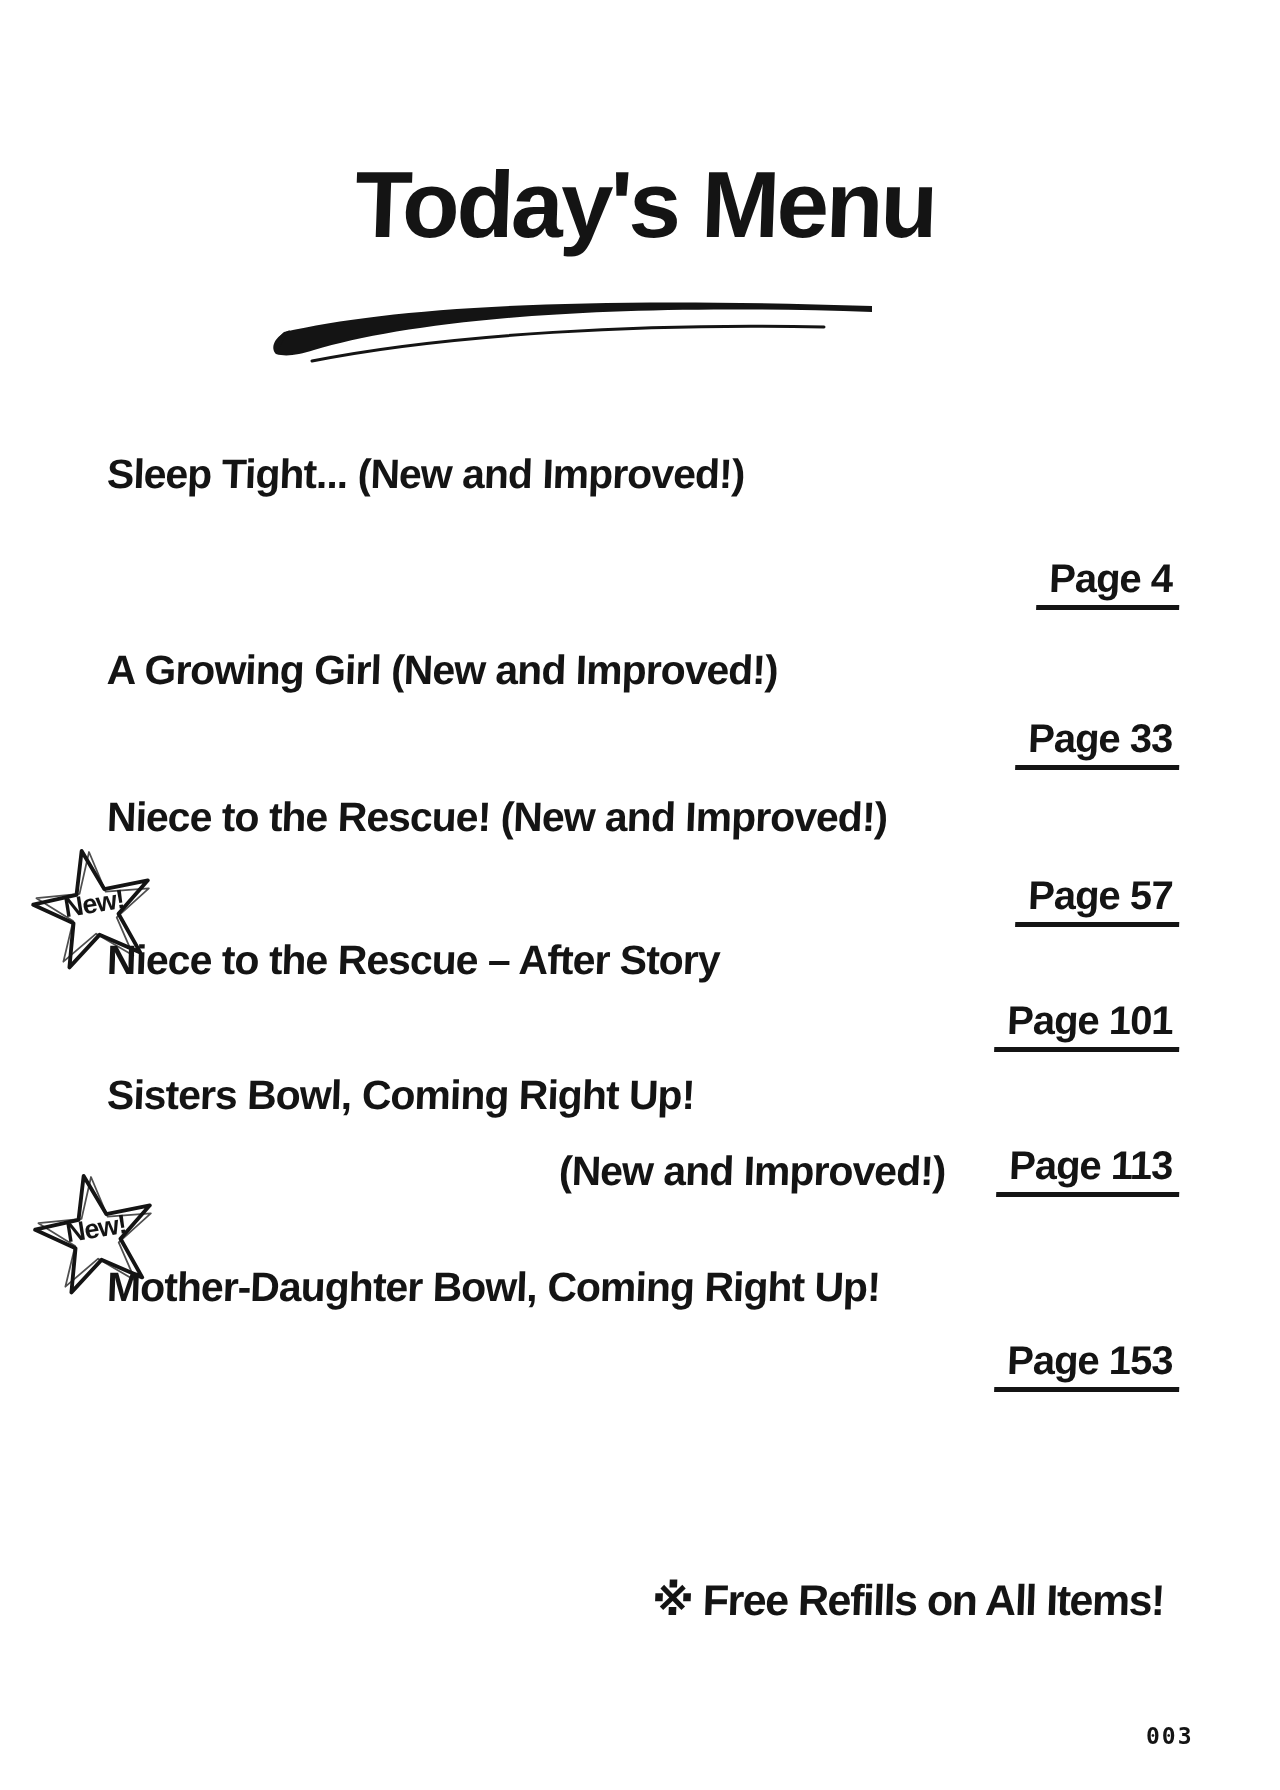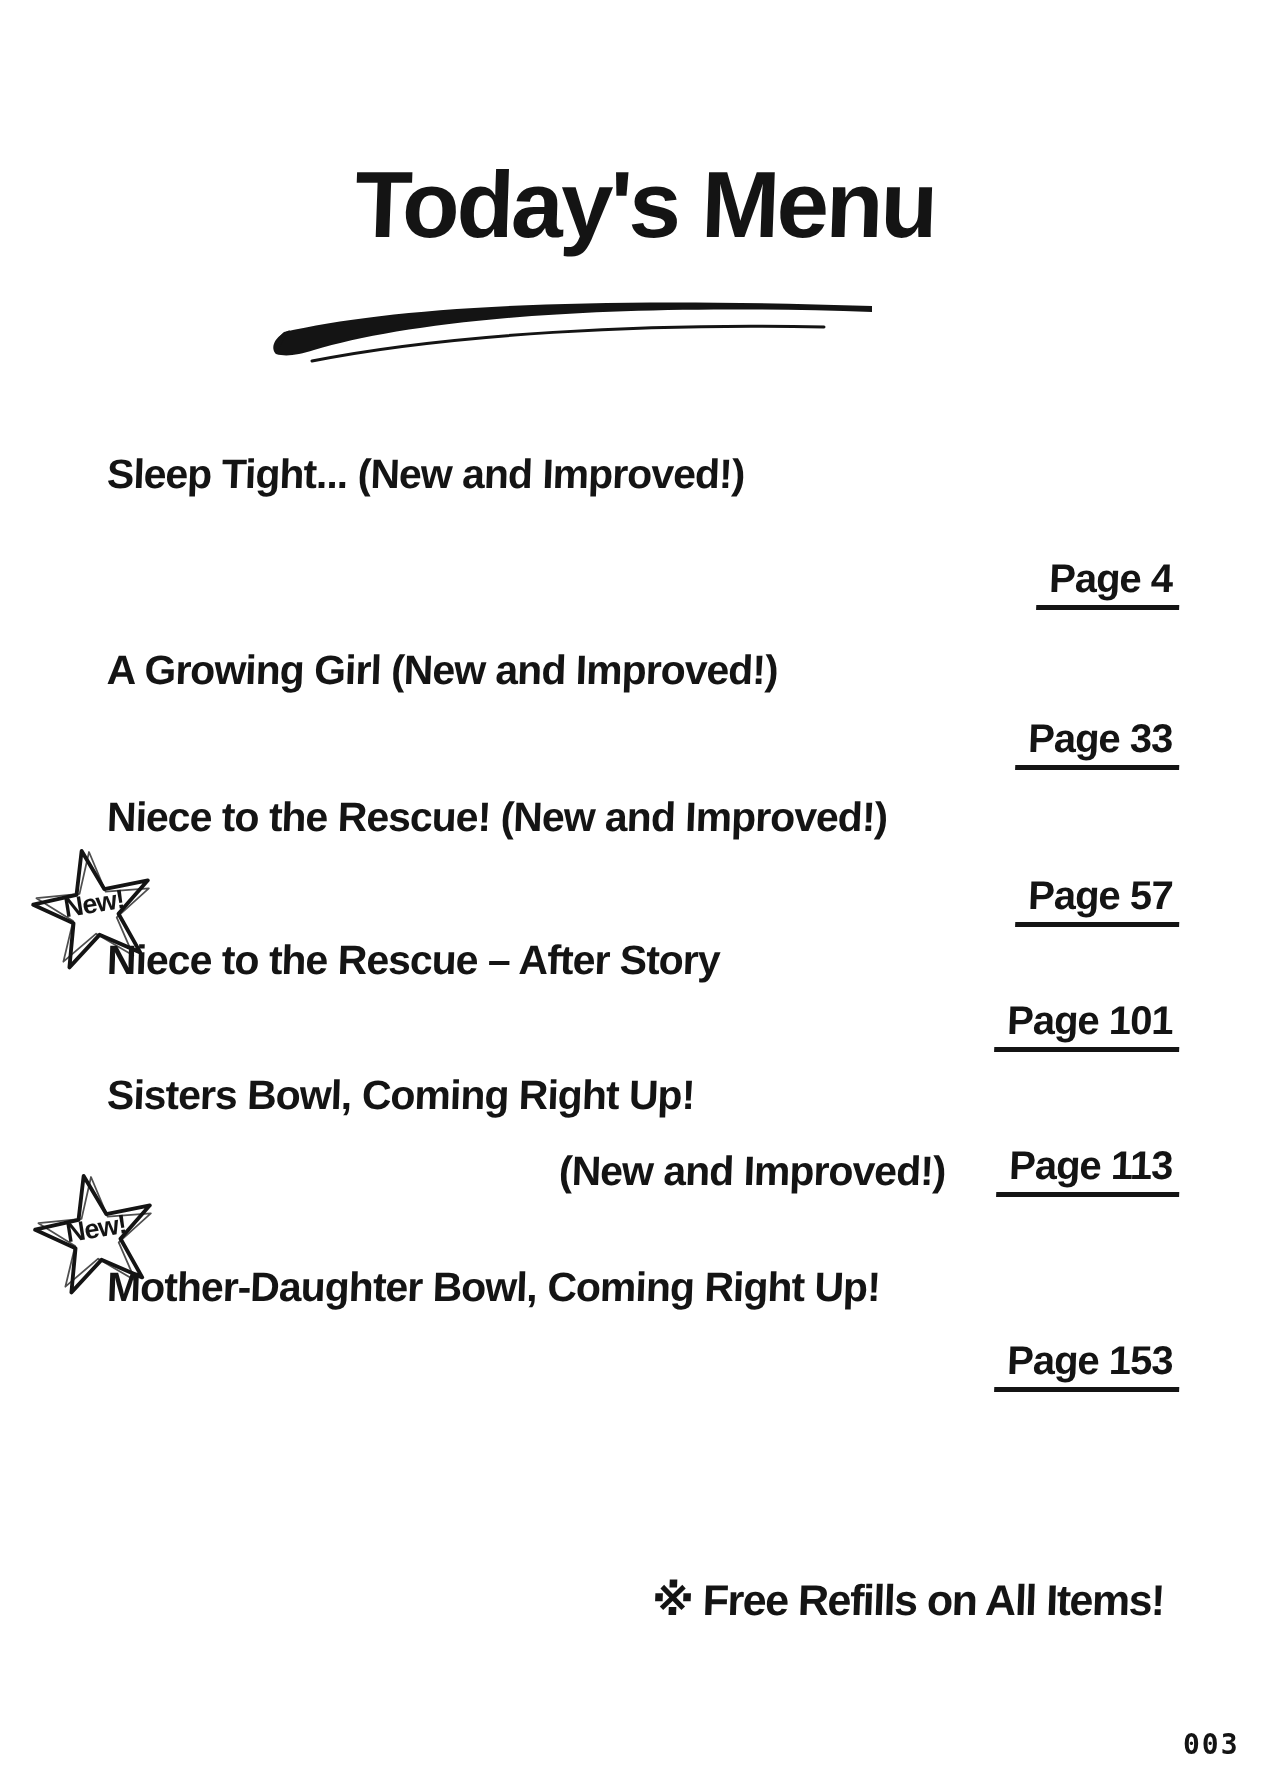--- a/index.html
+++ b/index.html
@@ -116,24 +116,23 @@
     font-weight: 700;
     letter-spacing: -1.5px;
     white-space: nowrap;
     transform: skewX(-2deg);
   }
   .folio {
     position: absolute;
     left: 1146px;
     top: 1700px;
     font-family: "DejaVu Sans Mono", "Liberation Mono", monospace;
-    font-size: 28px;
+    font-size: 23px;
     font-weight: 700;
     letter-spacing: 2px;
-    margin-left: 37px;
   }
 </style>
 </head>
 <body>
 
 <div class="page">
 
   <h1 class="title">Today's Menu</h1>
 
   <svg class="swoosh" viewBox="0 0 614 80" aria-hidden="true">

